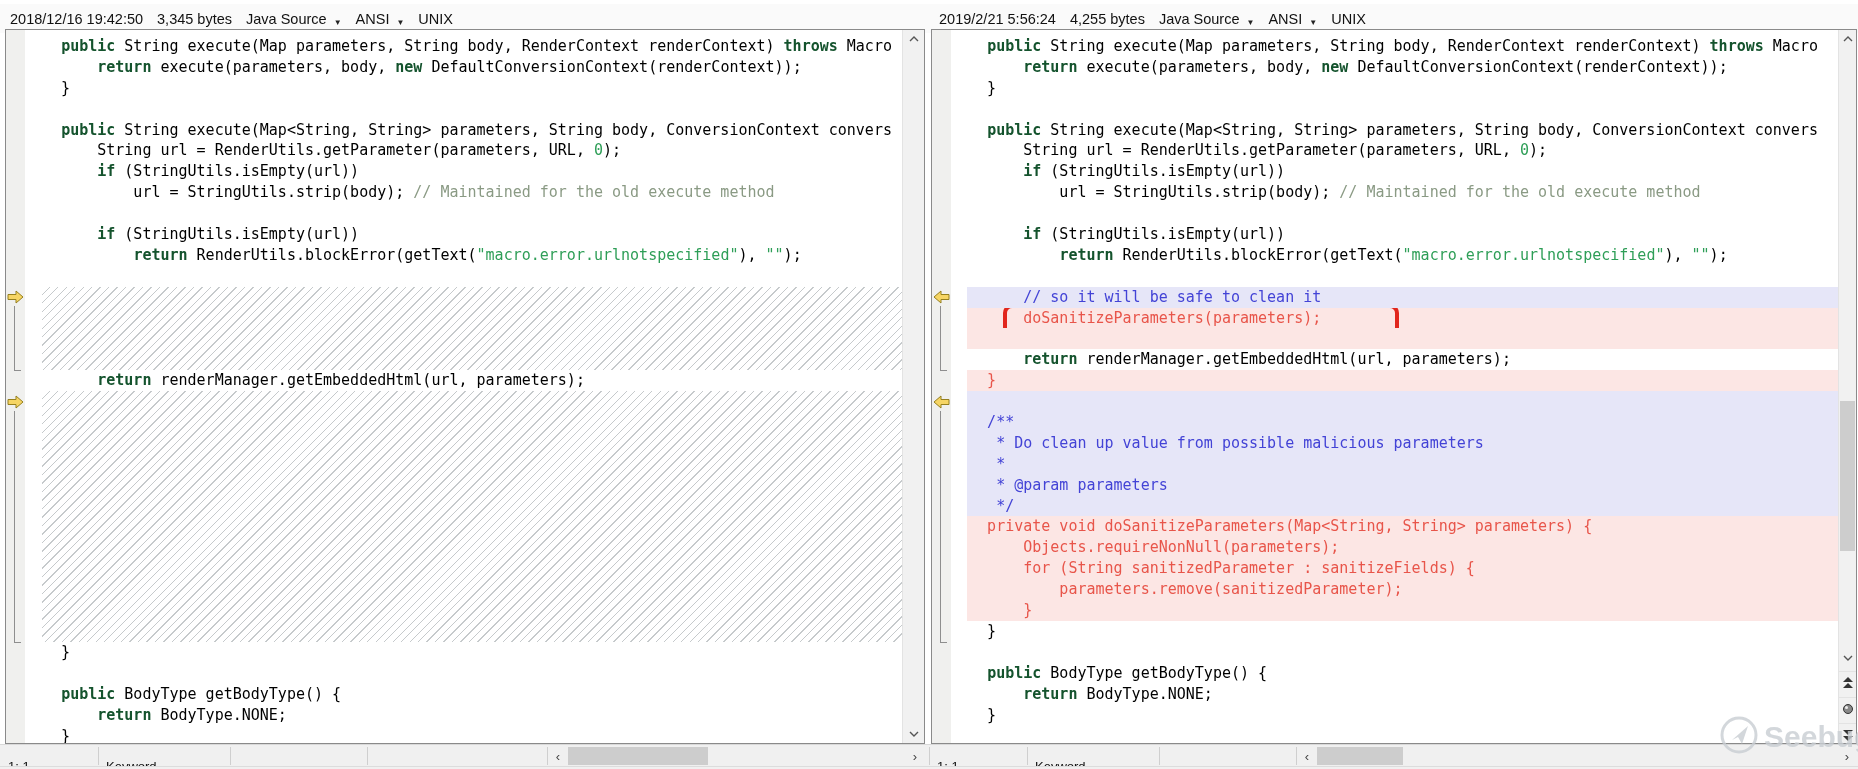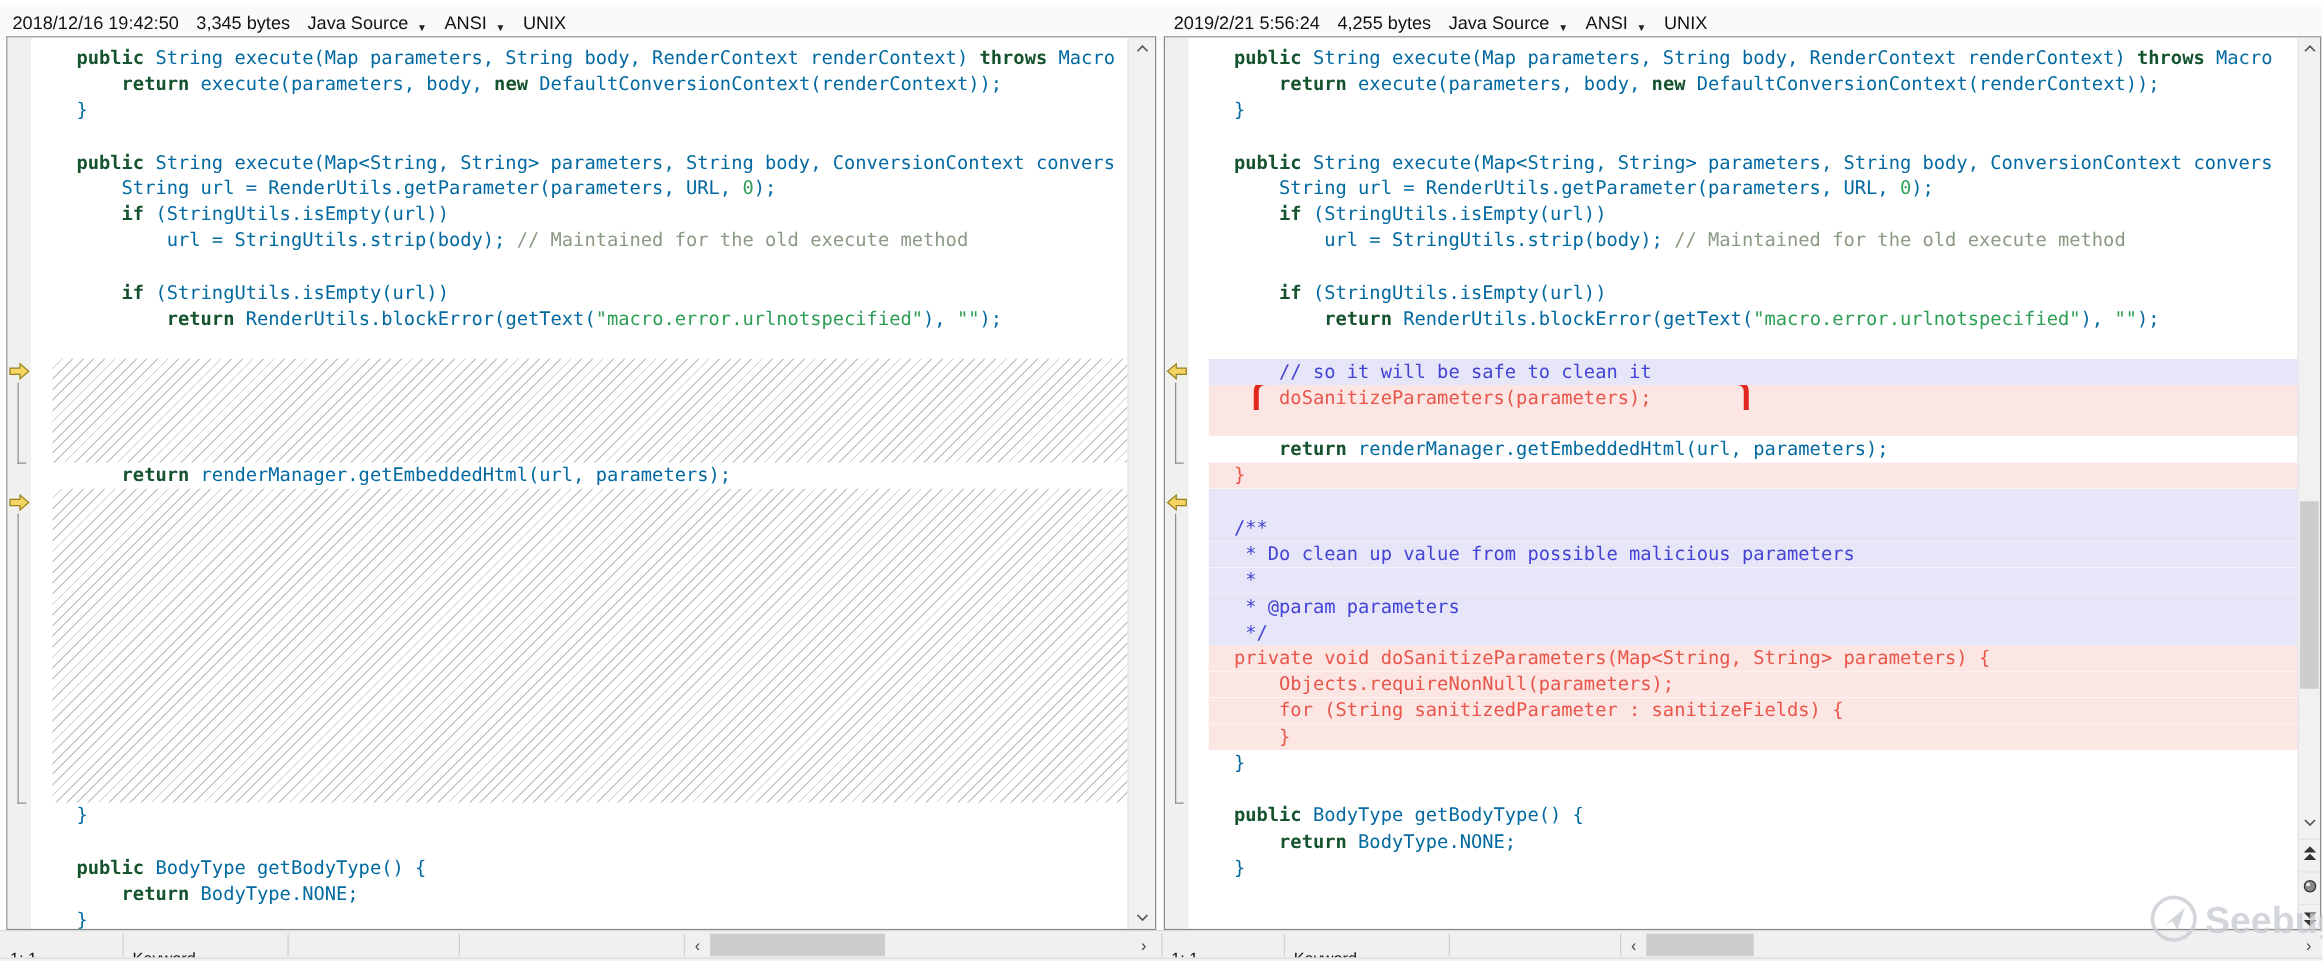--- a/index.html
+++ b/index.html
@@ -21,21 +21,21 @@
   #pane-left .code-area{left:19px;right:21px;}
   #pane-right .code-area{left:19px;right:17px;}
   .code-lines{position:relative;padding-top:6px;font-family:"DejaVu Sans Mono",monospace;
               font-size:15px;color:#1d1d1d;}
   .ln{height:20.9px;line-height:20.9px;white-space:pre;position:relative;overflow:hidden;}
   .ln>span{position:relative;z-index:2;}
   .k{font-weight:bold;color:#14532d;}
   .s{color:#2e9e57;}
   .n{color:#2e9e57;}
   .c{color:#8a9a84;}
-  .t{color:#0369a1;}
+  .t{color:#000000;}
   .diff-blue{color:#4343d6;}
   .diff-pink{color:#e8554a;}
   .diff-blue::before,.diff-pink::before{content:"";position:absolute;left:16px;right:0;top:0;bottom:0;z-index:0;}
   .diff-blue::before{background:#e6e6f8;}
   .diff-pink::before{background:#fce6e4;}
   .boxed::after{content:"";position:absolute;left:52px;top:-4px;width:388px;height:25px;
                 border:4px solid #e1261d;border-radius:9px;z-index:3;pointer-events:none;}
   .hatch-block{margin-left:17px;background:repeating-linear-gradient(135deg,#ffffff 0 5px,#c6cacc 5px 6px);}
   .g-arrow{position:absolute;left:1px;width:17px;height:14px;cursor:pointer;}
   .g-bracket{position:absolute;left:8px;width:6px;border-left:1px solid #8e8e8e;border-bottom:1px solid #8e8e8e;}
@@ -173,20 +173,21 @@
         <div class="ln diff-pink"><span>    }</span></div>
         <div class="ln diff-blue"><span></span></div>
         <div class="ln diff-blue"><span>    /**</span></div>
         <div class="ln diff-blue"><span>     * Do clean up value from possible malicious parameters</span></div>
         <div class="ln diff-blue"><span>     *</span></div>
         <div class="ln diff-blue"><span>     * @param parameters</span></div>
         <div class="ln diff-blue"><span>     */</span></div>
         <div class="ln diff-pink"><span>    private void doSanitizeParameters(Map&lt;String, String&gt; parameters) {</span></div>
         <div class="ln diff-pink"><span>        Objects.requireNonNull(parameters);</span></div>
         <div class="ln diff-pink"><span>        for (String sanitizedParameter : sanitizeFields) {</span></div>
+        <div class="ln diff-pink"><span>            parameters.remove(sanitizedParameter);</span></div>
         <div class="ln diff-pink"><span>        }</span></div>
         <div class="ln"><span class="t">    }</span></div>
         <div class="ln"><span></span></div>
         <div class="ln"><span class="t">    </span><span class="k">public</span><span class="t"> BodyType getBodyType() {</span></div>
         <div class="ln"><span class="t">        </span><span class="k">return</span><span class="t"> BodyType.NONE;</span></div>
         <div class="ln"><span class="t">    }</span></div>
       </div>
   </div>
   <div class="vscroll">
     <div class="vs-btn" style="top:0;">

